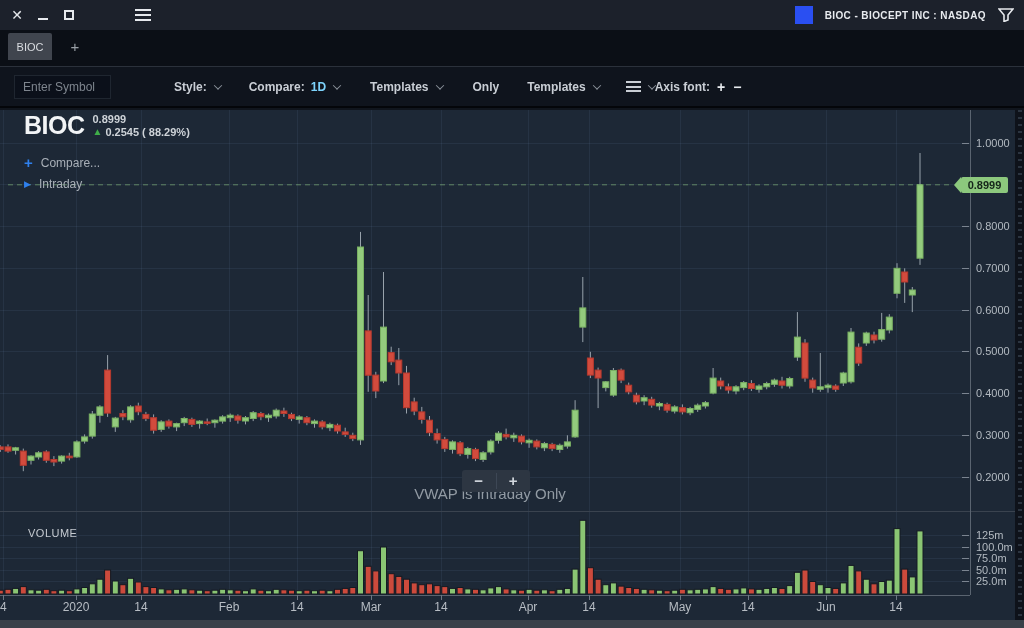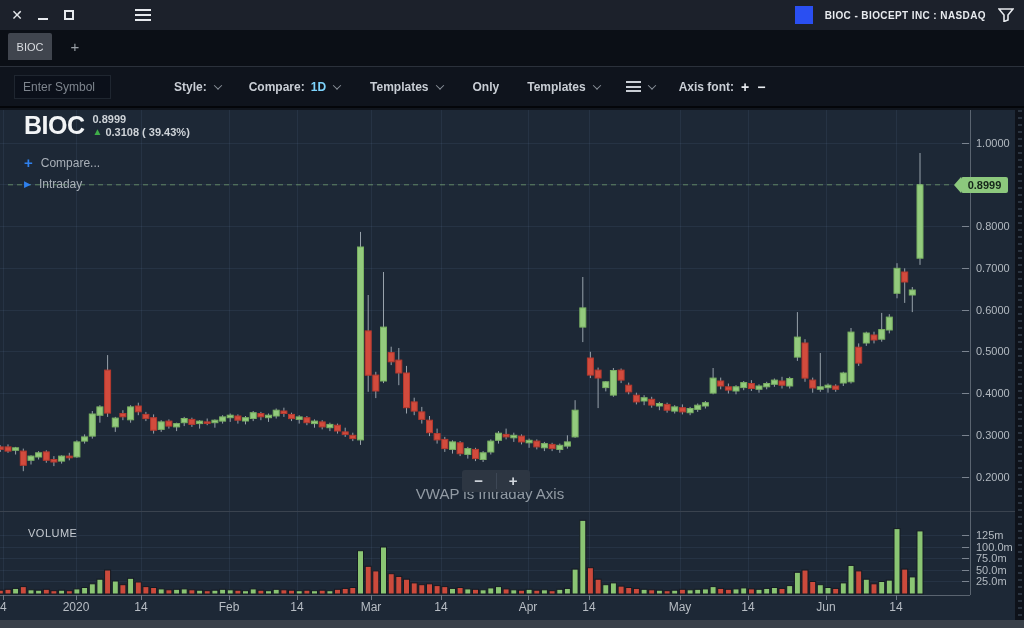--- a/index.html
+++ b/index.html
@@ -131,21 +131,21 @@
     <span class="chev"></span>
   </span>
   <span class="tb-item" style="margin-left:26px">
     <span class="tb-bars">
         <i></i>
         <i></i>
         <i></i>
       </span>
     <span class="chev"></span>
   </span>
-  <span class="tb-item" style="margin-left:24px; cursor:default">
+  <span class="tb-item" style="cursor:default">
     <span>Axis font:</span>
     <button class="axis-font-btn">+</button>
     <button class="axis-font-btn">−</button>
   </span>
 </div>
 
 <svg id="chart-svg" class="chart-svg" width="1024" height="518" viewBox="0 110 1024 518">
     <rect x="0" y="110" width="1024" height="518" fill="#1d2836"></rect>
     <line x1="3" y1="110" x2="3" y2="595" stroke="rgba(120,160,200,0.10)" shape-rendering="crispEdges"></line>
     <line x1="76" y1="110" x2="76" y2="595" stroke="rgba(120,160,200,0.10)" shape-rendering="crispEdges"></line>
@@ -594,35 +594,35 @@
     <line x1="896" y1="595" x2="896" y2="600" stroke="#6c7683" shape-rendering="crispEdges"></line>
     <text x="896" y="611" font-size="12" fill="#b7bdc4" text-anchor="middle" font-family="Liberation Sans, sans-serif">14</text>
   </svg>
 
 <div class="symbol-header">
   <span class="symbol-name">BIOC</span>
   <span class="quote">
     <span class="last-price">0.8999</span>
     <span class="change-line">
       <span class="up-arrow">▲</span>
-      <span>0.3108 ( 39.43%)</span>
+      <span>0.2545 ( 88.29%)</span>
     </span>
   </span>
 </div>
 
 <div class="ovl-row" style="top:156px">
   <span class="plus-ic">+</span>
   <span>Compare...</span>
 </div>
 <div class="ovl-row" style="top:177px">
   <span class="play-ic">▶</span>
   <span>Intraday</span>
 </div>
 
-<div class="vwap-note">VWAP is Intraday Axis</div>
+<div class="vwap-note">VWAP is Intraday Only</div>
 <div class="zoom-ctl">
   <button>−</button>
   <span class="divider"></span>
   <button>+</button>
 </div>
 
 <div class="price-badge">0.8999</div>
 <div class="volume-pane-label">VOLUME</div>
 <div class="right-gutter"></div>
 <div class="bottom-strip"></div>

